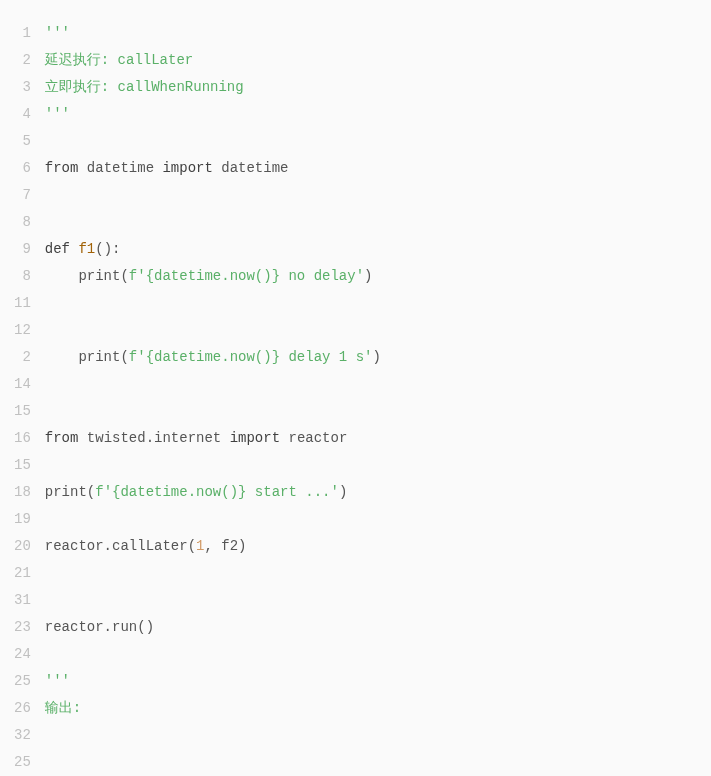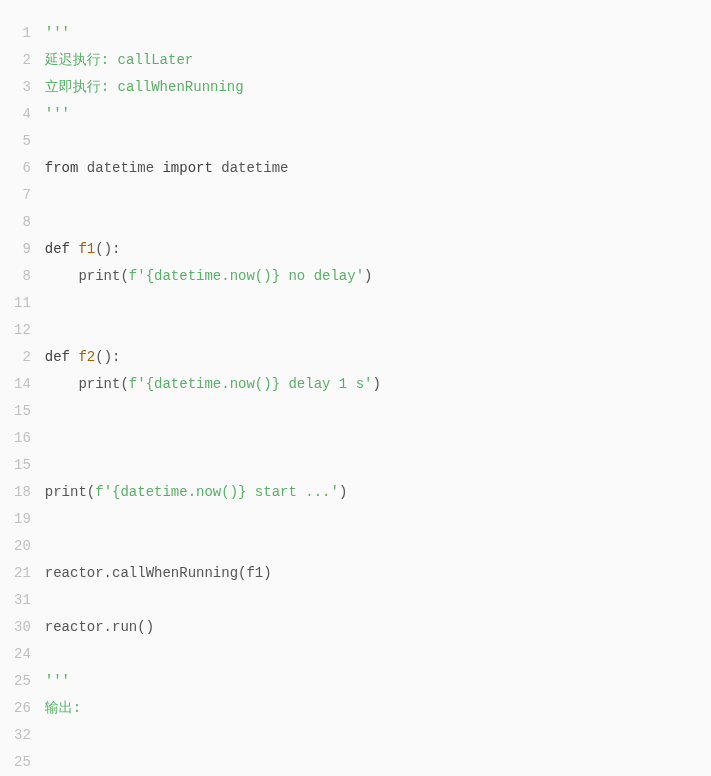--- a/index.html
+++ b/index.html
@@ -58,48 +58,48 @@
     <div>2</div>
     <div>14</div>
     <div>15</div>
     <div>16</div>
     <div>15</div>
     <div>18</div>
     <div>19</div>
     <div>20</div>
     <div>21</div>
     <div>31</div>
-    <div>30</div>
+    <div>23</div>
     <div>24</div>
     <div>25</div>
     <div>26</div>
     <div>32</div>
     <div>25</div>
   </div>
   <div class="code">
     <div><span class="tok-str">'''</span></div>
     <div><span class="tok-str">延迟执行: callLater</span></div>
     <div><span class="tok-str">立即执行: callWhenRunning</span></div>
     <div><span class="tok-str">'''</span></div>
     <div><span></span></div>
     <div><span class="tok-kw">from</span><span> datetime </span><span class="tok-kw">import</span><span> datetime</span></div>
     <div><span></span></div>
     <div><span></span></div>
     <div><span class="tok-kw">def</span><span> </span><span class="tok-def">f1</span><span>():</span></div>
     <div><span>    print(</span><span class="tok-str">f'{datetime.now()} no delay'</span><span>)</span></div>
     <div><span></span></div>
     <div><span></span></div>
-    <div><span class="tok-kw">def</span><span> </span><span class="tok-def">f2</span><span>():</span></div>
     <div><span>    print(</span><span class="tok-str">f'{datetime.now()} delay 1 s'</span><span>)</span></div>
     <div><span></span></div>
     <div><span></span></div>
+    <div><span class="tok-kw">from</span><span> twisted.internet </span><span class="tok-kw">import</span><span> reactor</span></div>
     <div><span></span></div>
     <div><span>print(</span><span class="tok-str">f'{datetime.now()} start ...'</span><span>)</span></div>
     <div><span></span></div>
+    <div><span>reactor.callLater(</span><span class="tok-num">1</span><span>, f2)</span></div>
     <div><span></span></div>
-    <div><span>reactor.callWhenRunning(f1)</span></div>
     <div><span></span></div>
     <div><span>reactor.run()</span></div>
     <div><span></span></div>
     <div><span class="tok-str">'''</span></div>
     <div><span class="tok-str">输出:</span></div>
   </div>
 </div>
 
 </body></html>

